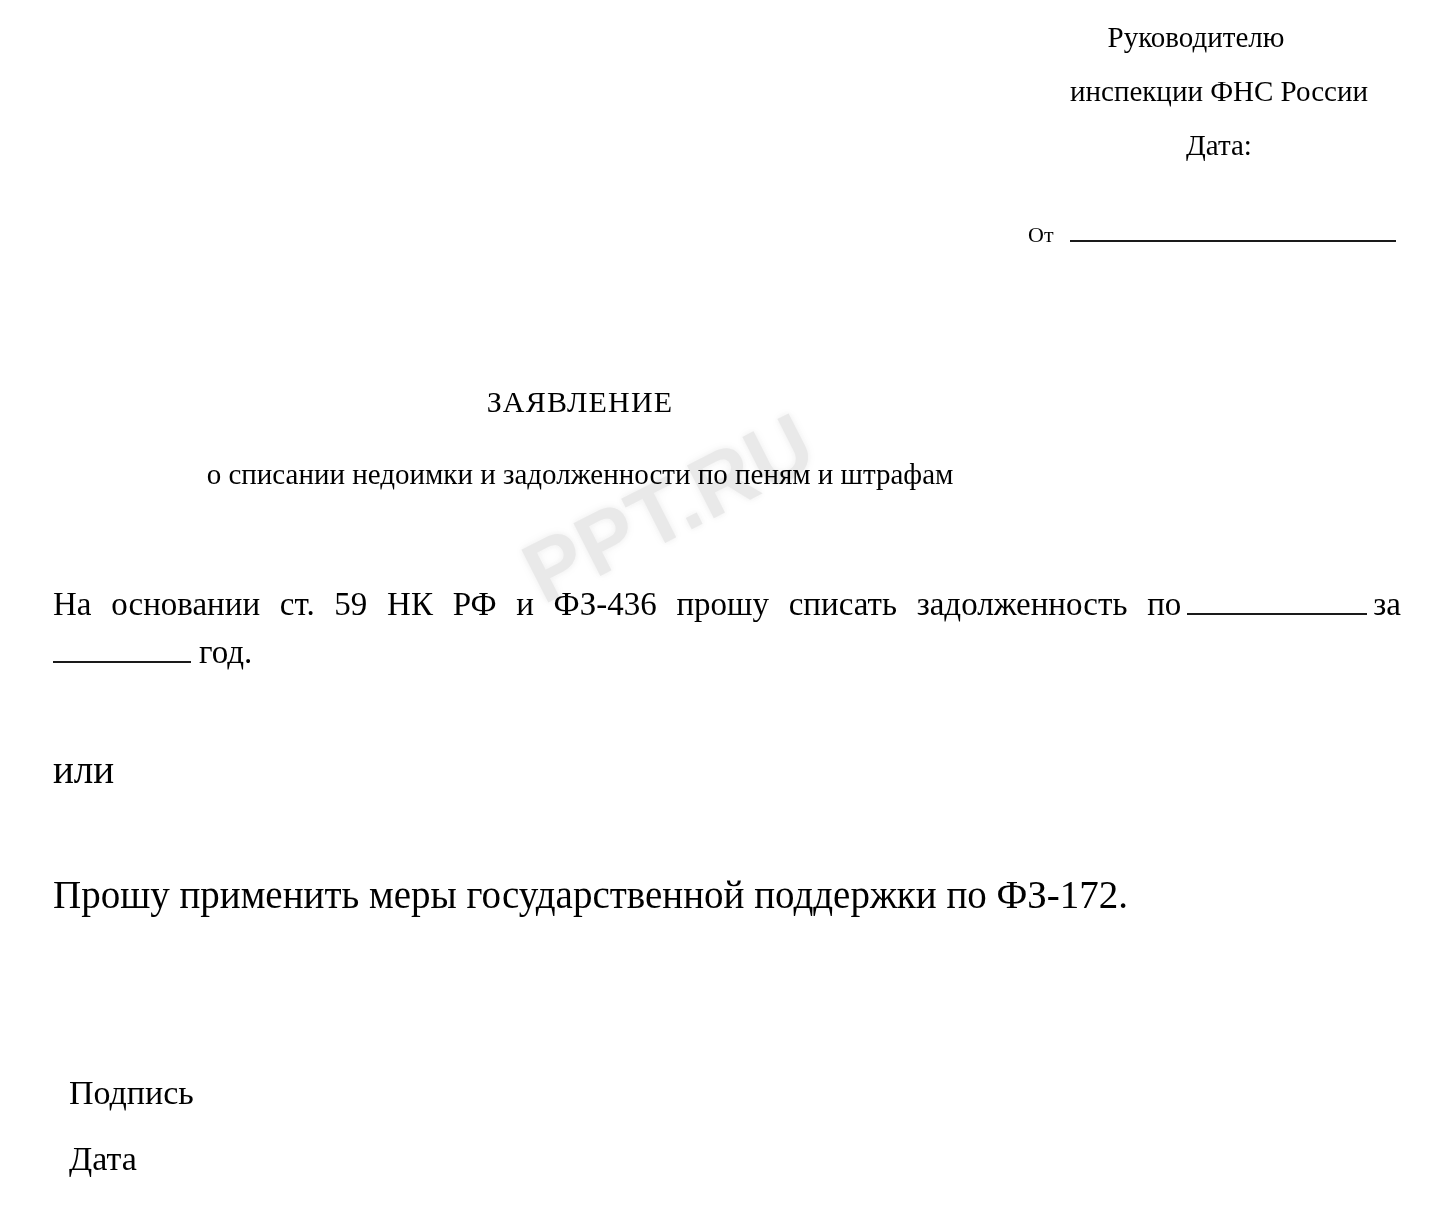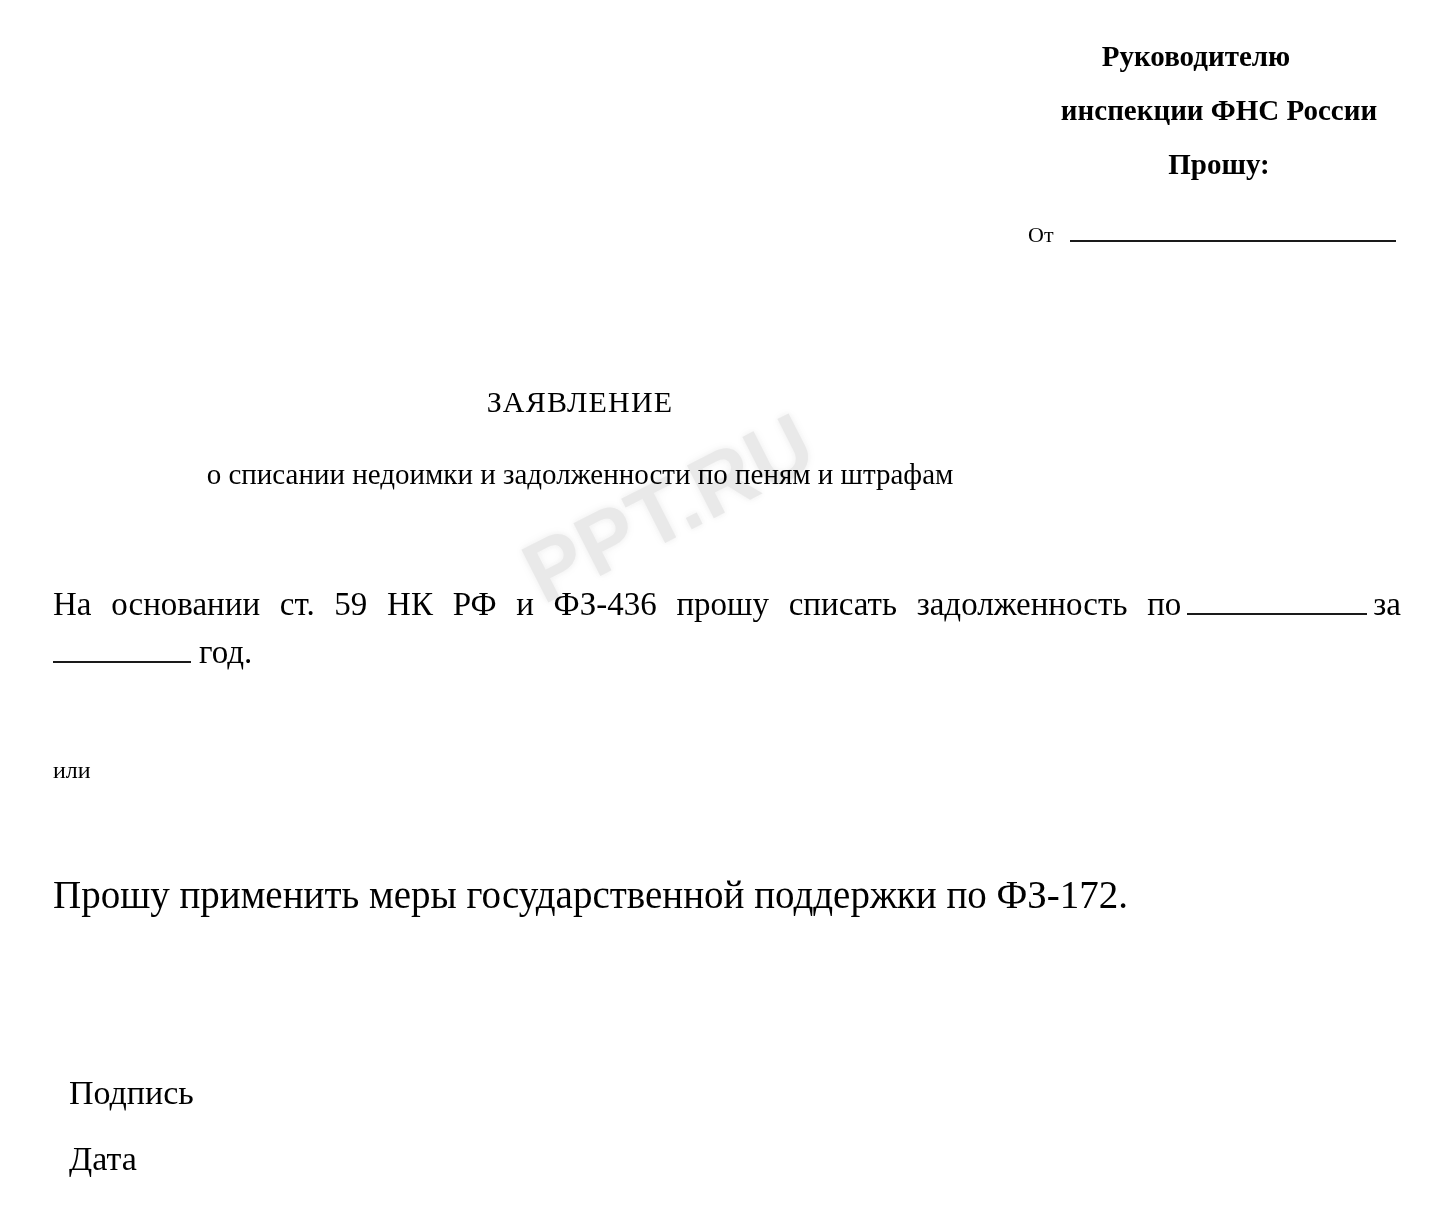--- a/index.html
+++ b/index.html
@@ -53,23 +53,22 @@
   
   .content {
     position: relative;
     z-index: 2;
   }
 
   
   .addressee {
     position: absolute;
     left: 1010px;
-    top: 29px;
-    width: 400px;
-    font-weight: bold;
+    top: 10px;
+    width: 400px;
   }
   .addressee-line {
     font-size: 29px;
     line-height: 54px;
     white-space: nowrap;
     color: #000;
   }
   .addressee-line.center {
     text-align: center;
     padding-right: 28px;
@@ -149,21 +148,21 @@
   .inline-blank-year {
     width: 138px;
     height: 20px;
     margin-right: 8px;
   }
 
   .para-or {
     position: absolute;
     left: 53px;
     top: 750px;
-    font-size: 24px;
+    font-size: 39px;
     line-height: 40px;
   }
   .para-alt {
     position: absolute;
     left: 53px;
     top: 875px;
     font-size: 39px;
     line-height: 40px;
     white-space: nowrap;
   }
@@ -187,21 +186,21 @@
 
   <div class="watermark">
     <div class="watermark-text">PPT.RU</div>
   </div>
 
   <div class="content">
 
     <div class="addressee">
       <div class="addressee-line center">Руководителю</div>
       <div class="addressee-line left">инспекции ФНС России</div>
-      <div class="addressee-line left">Прошу:</div>
+      <div class="addressee-line left">Дата:</div>
     </div>
 
     <div class="from-row">
       <span class="from-label">От</span>
       <span class="blank-line from-blank"></span>
     </div>
 
     <div class="title-block">
       <div class="doc-title">ЗАЯВЛЕНИЕ</div>
       <div class="doc-subtitle">о списании недоимки и задолженности по пеням и штрафам</div>

